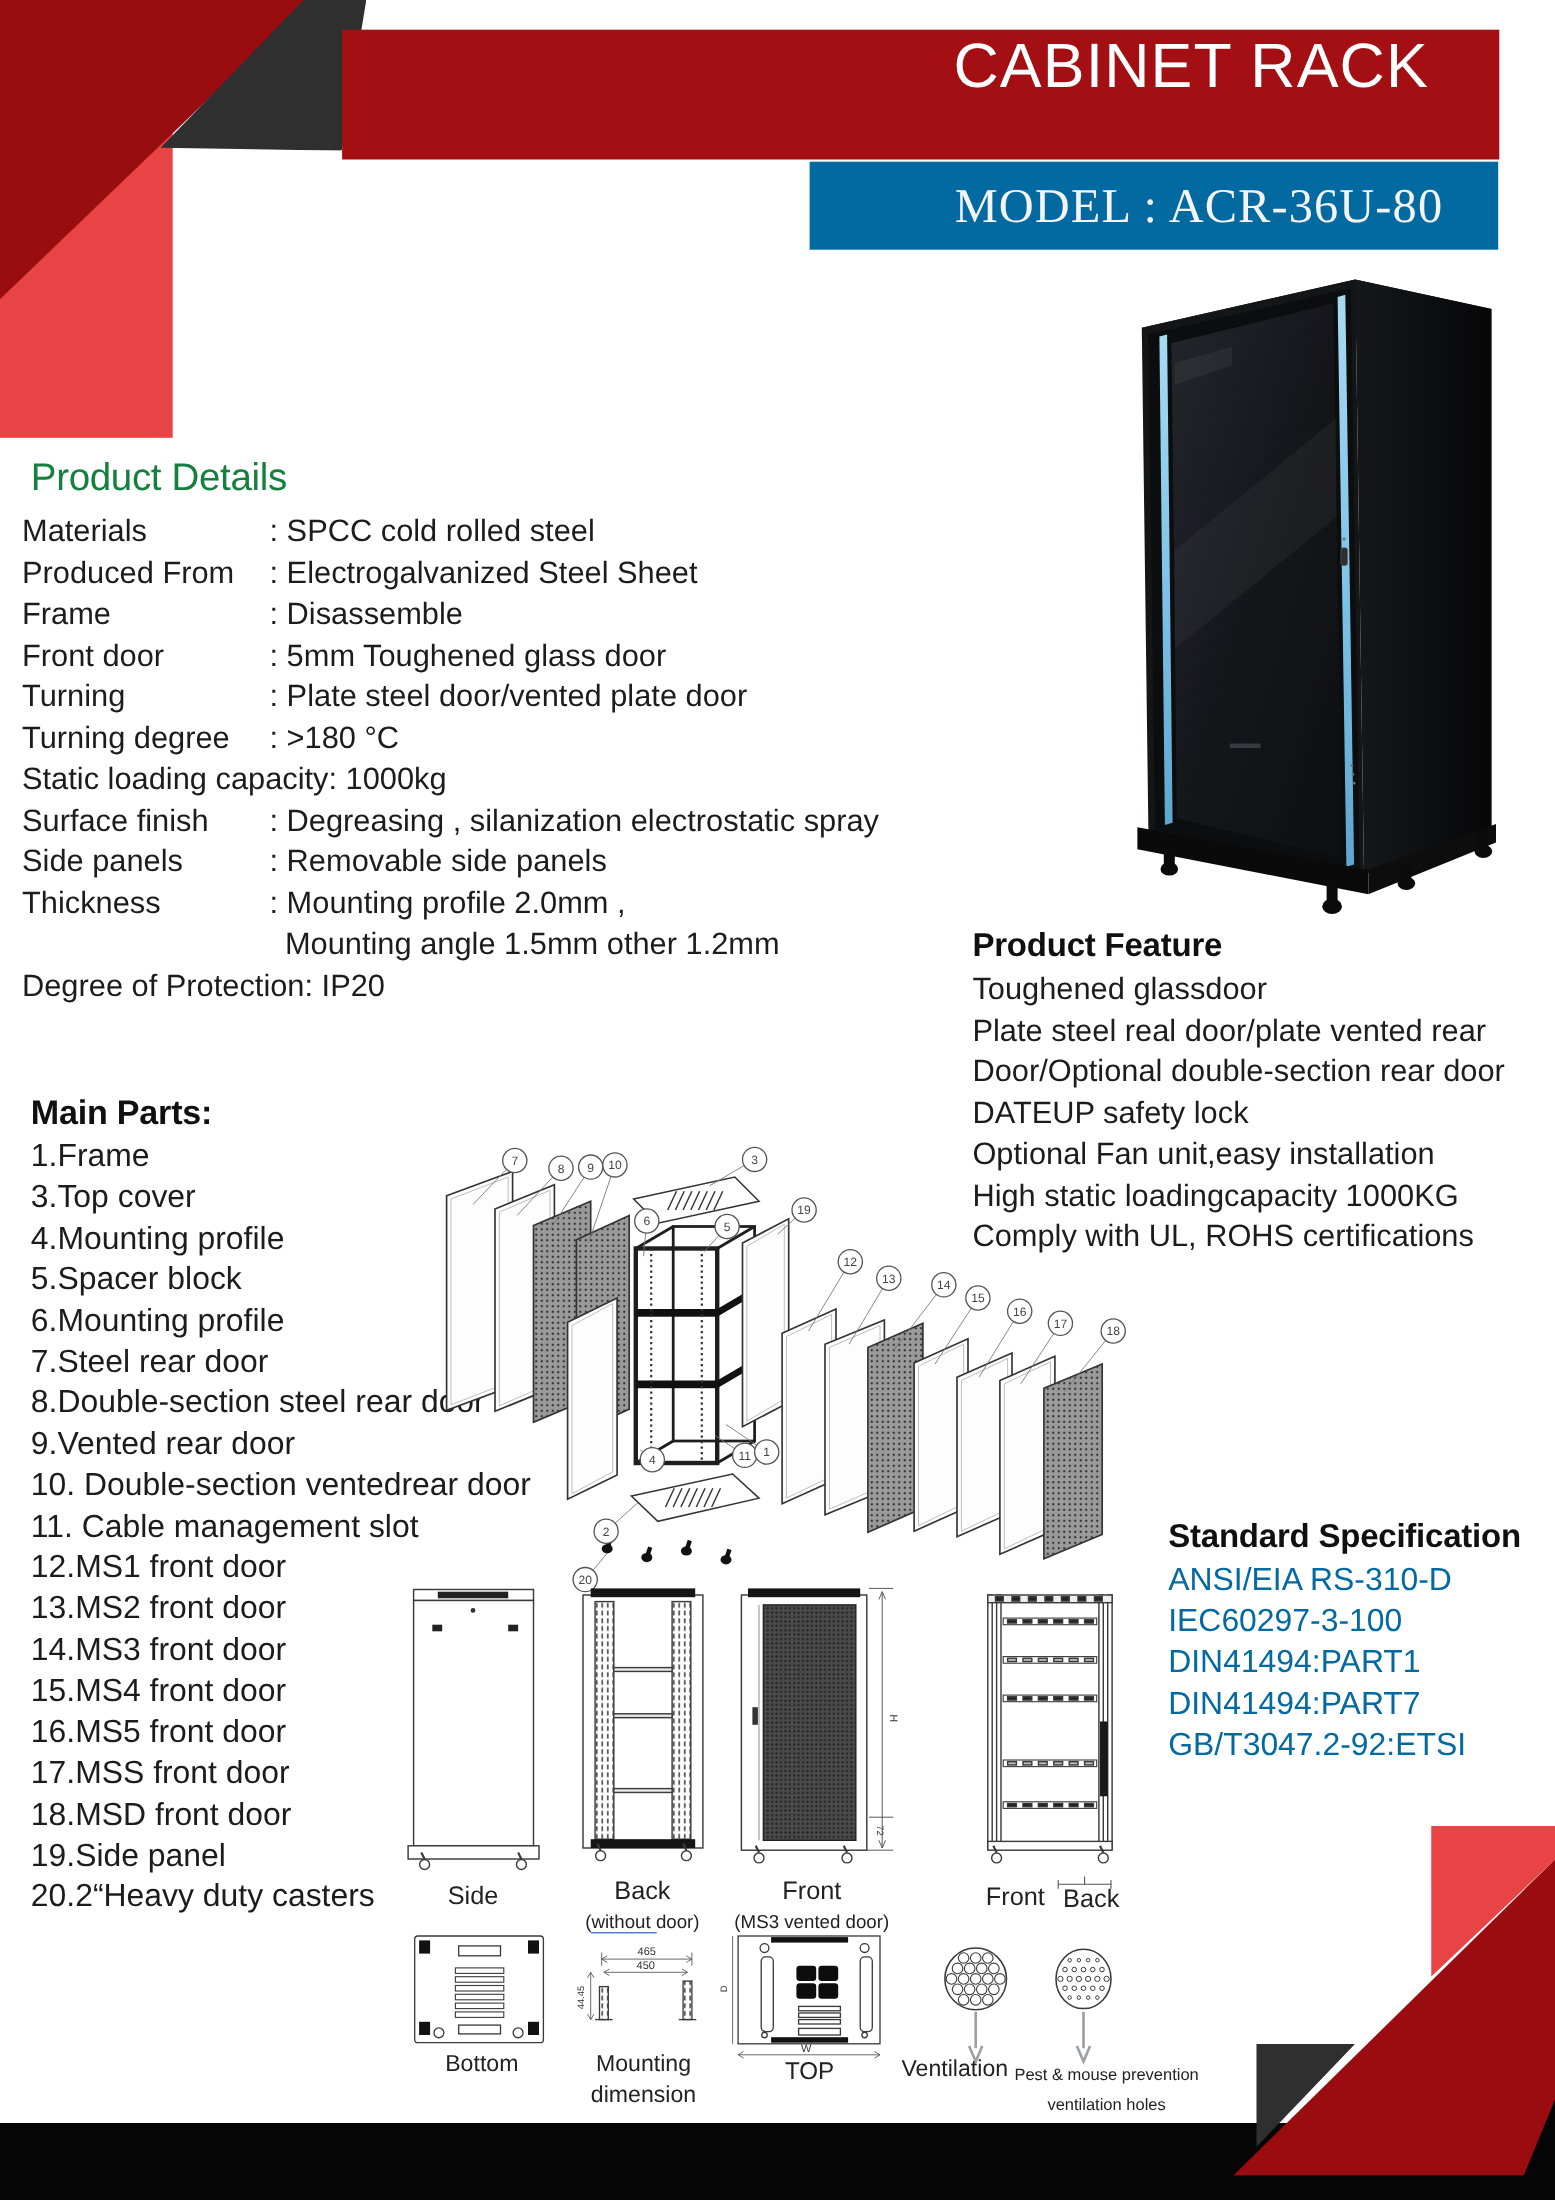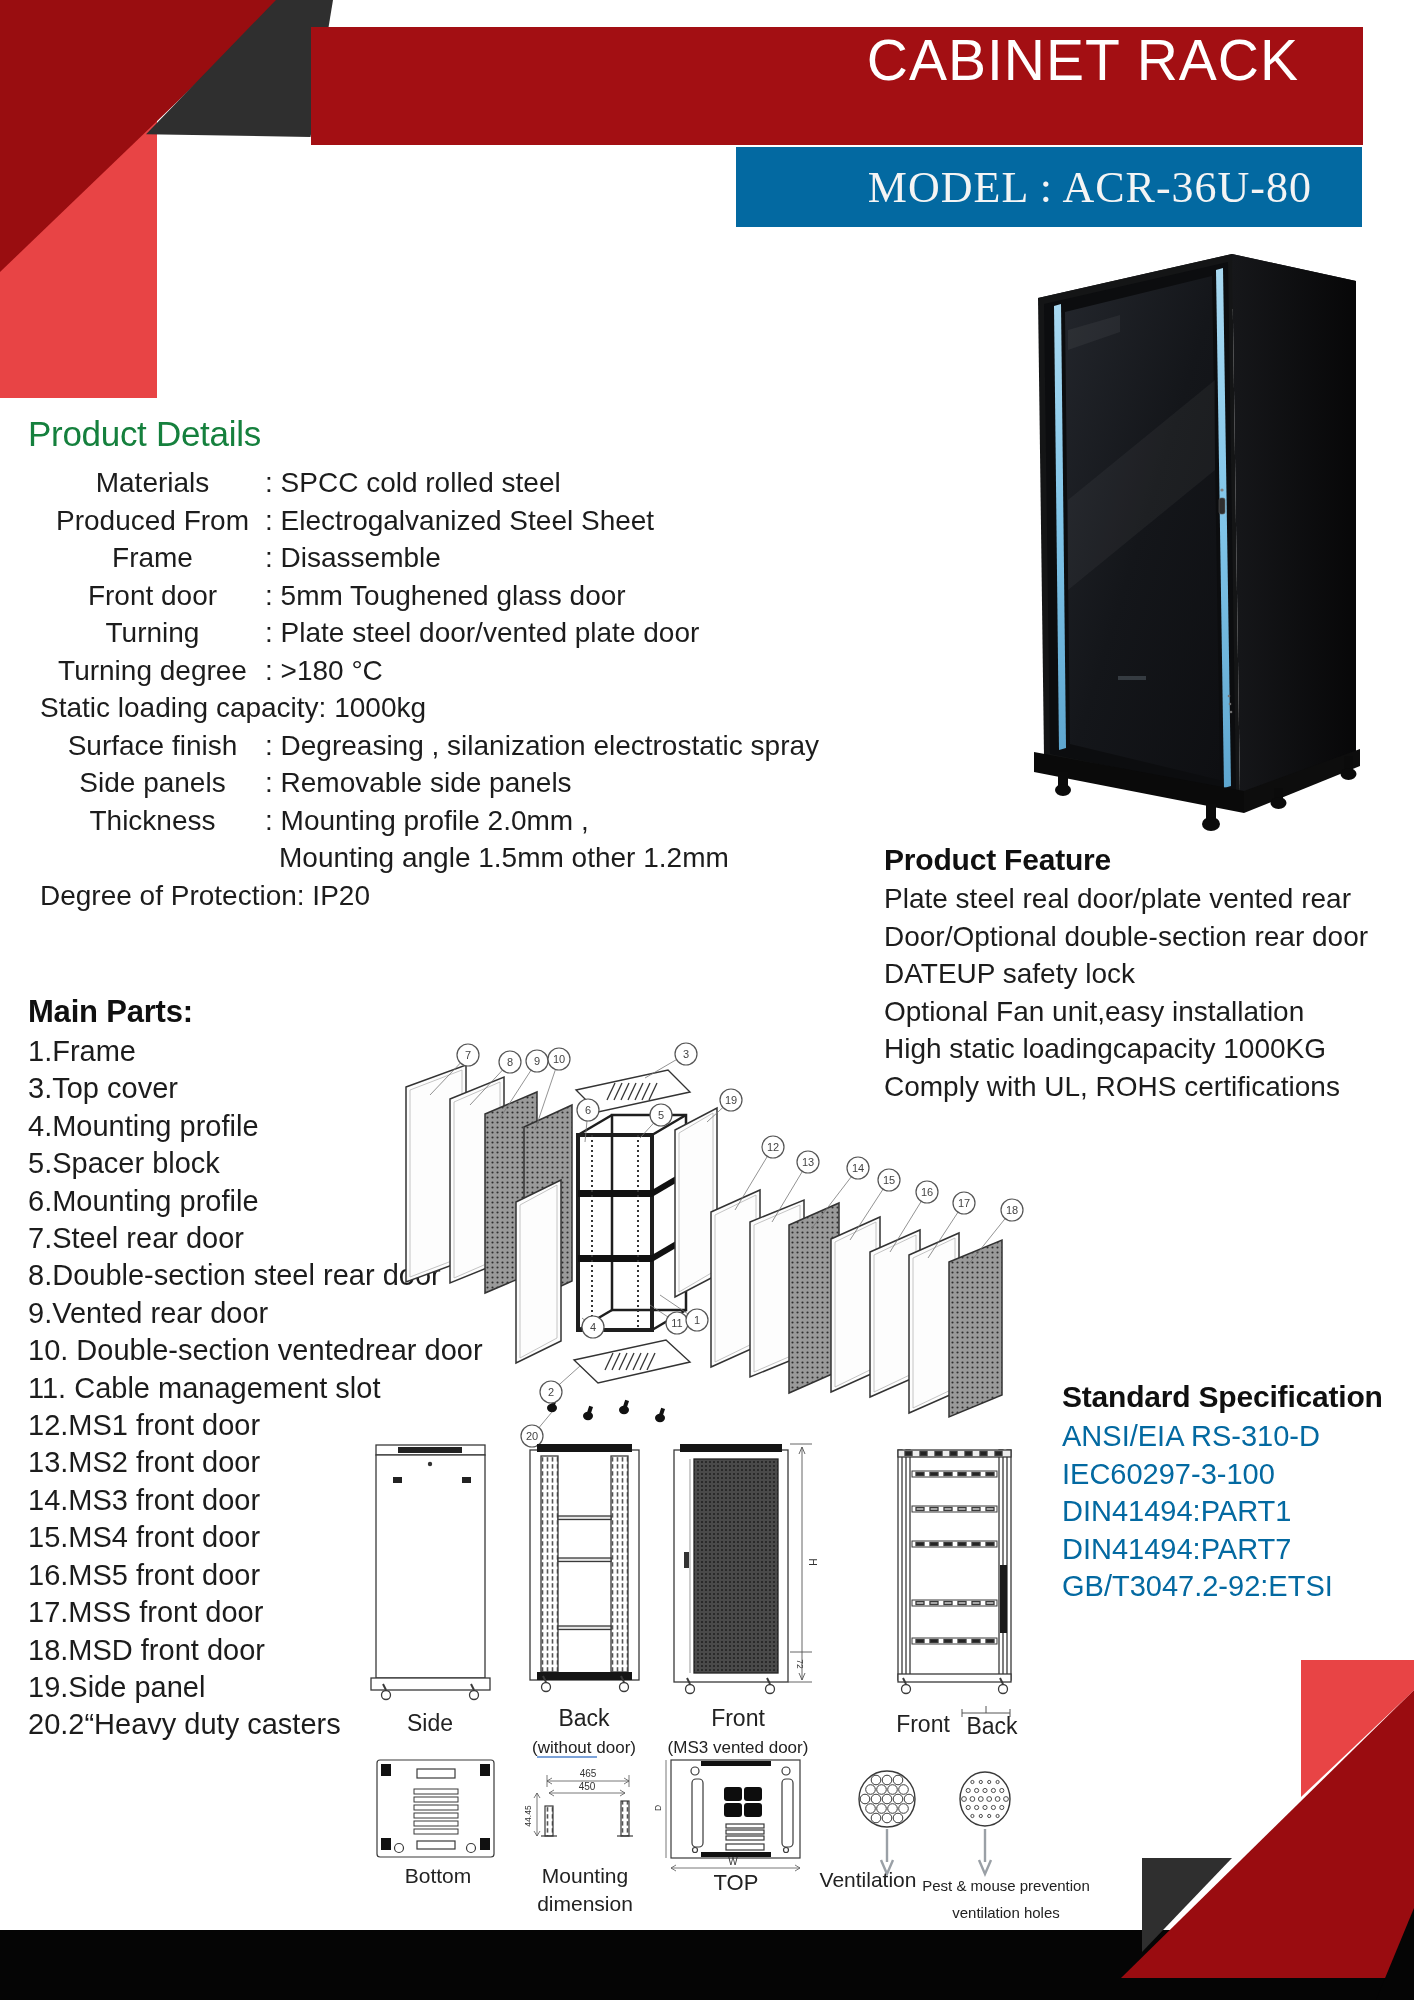--- a/index.html
+++ b/index.html
@@ -53,21 +53,21 @@
   <div class="deco" style="left:1376px;top:1908px;width:38px;height:92px;background:#050505;clip-path:polygon(100% 0,100% 100%,0 100%);"></div>
 
   <div class="banner-red">
     <span class="title">CABINET RACK</span>
   </div>
   <div class="banner-black">
     <span class="model">MODEL : ACR-36U-80</span>
   </div>
 
   <div class="abs h-big" style="left:28px;top:414px;">Product Details</div>
-  <div class="abs pd-rows" style="left:40px;top:464px;text-align:center;" id="pd-rows">
+  <div class="abs pd-rows" style="left:20px;top:464px;" id="pd-rows">
       <div class="pd-row">
         <span class="pd-label">Materials</span>
         <span class="pd-value">: SPCC cold rolled steel</span>
       </div>
       <div class="pd-row">
         <span class="pd-label">Produced From</span>
         <span class="pd-value">: Electrogalvanized Steel Sheet</span>
       </div>
       <div class="pd-row">
         <span class="pd-label">Frame</span>
@@ -106,20 +106,21 @@
         <span class="pd-value cont">Mounting angle 1.5mm other 1.2mm</span>
       </div>
       <div class="pd-row">
         <span class="pd-label">Degree of Protection</span>
         <span class="pd-value">: IP20</span>
       </div>
     </div>
 
   <div class="abs h-med" style="left:884px;top:843px;">Product Feature</div>
   <div class="abs tlines" style="left:884px;top:880px;" id="feature-lines">
+      <div>Toughened glassdoor</div>
       <div>Plate steel real door/plate vented rear</div>
       <div>Door/Optional double-section rear door</div>
       <div>DATEUP safety lock</div>
       <div>Optional Fan unit,easy installation</div>
       <div>High static loadingcapacity 1000KG</div>
       <div>Comply with UL, ROHS certifications</div>
     </div>
 
   <div class="abs h-med" style="left:28px;top:994px;font-size:31px;">Main Parts:</div>
   <div class="abs plist" style="left:28px;top:1033px;" id="parts-list">

